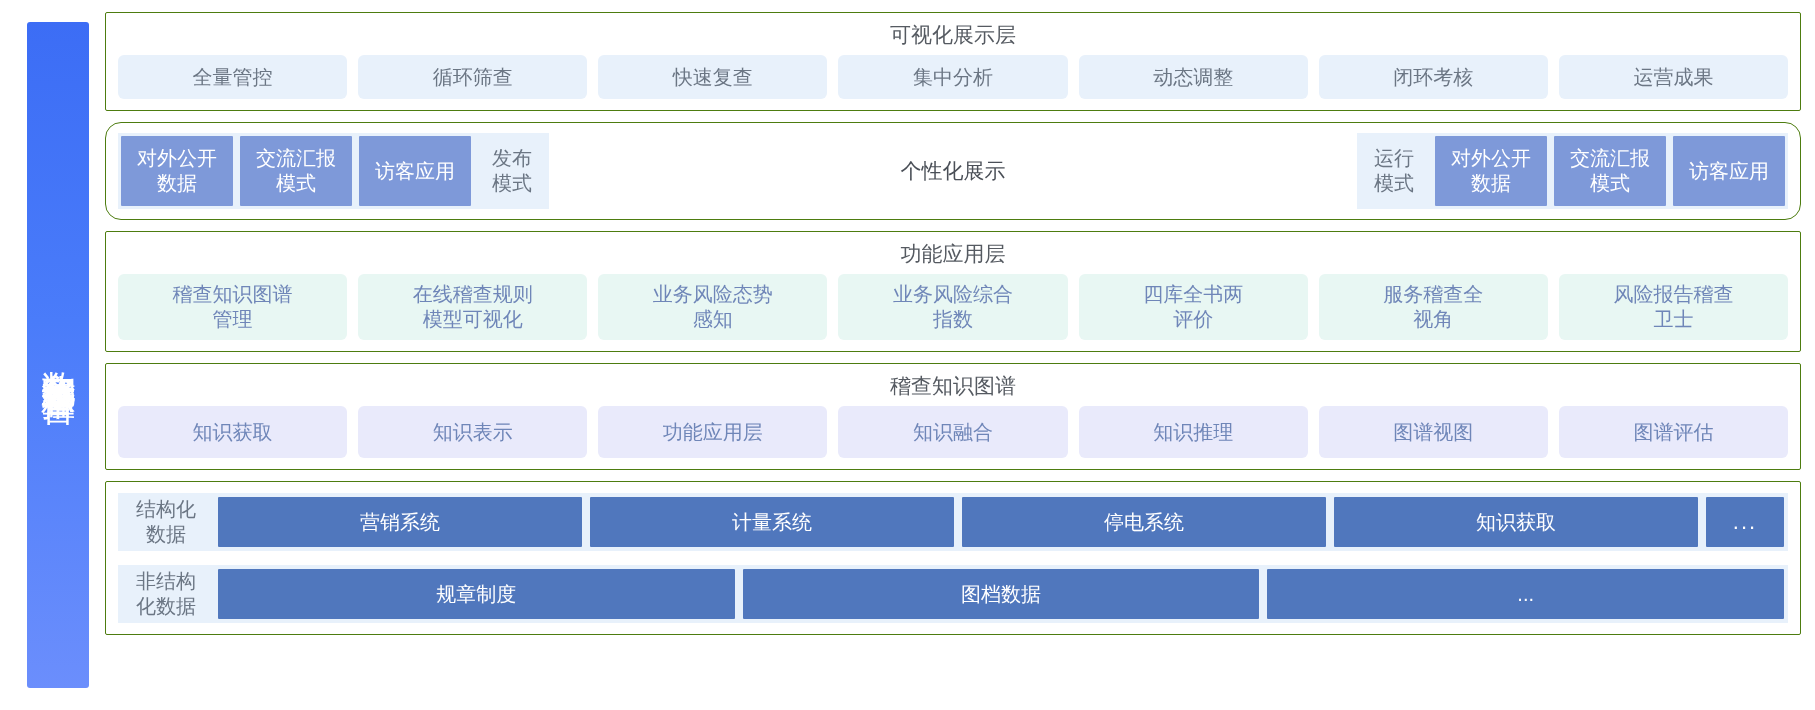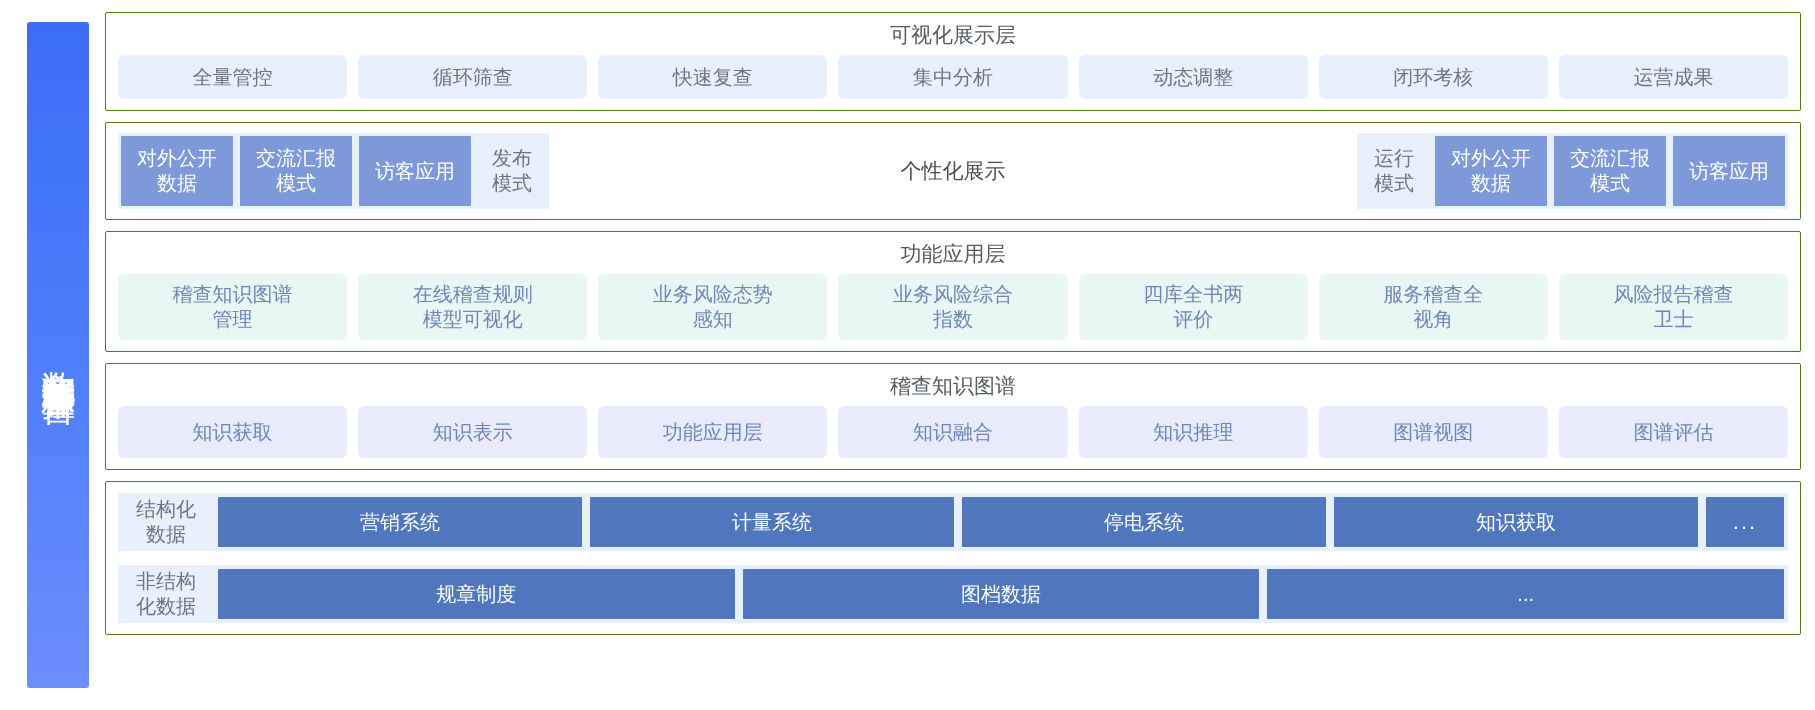--- a/index.html
+++ b/index.html
@@ -80,21 +80,21 @@
     border-radius: 6px;
     display: flex;
     align-items: center;
     justify-content: center;
   }
 
   
   .layer-vis .chip { background: #e8f1fb; color: #6b7684; height: 44px; }
 
   
-  .layer-modes { padding: 10px 12px; }
+  .layer-modes { padding: 10px 12px; border-radius: 16px; }
   .modes-row {
     display: flex;
     align-items: stretch;
     height: 76px;
   }
   .mode-group {
     display: flex;
     align-items: stretch;
     background: #e8f1fb;
     padding: 3px;

